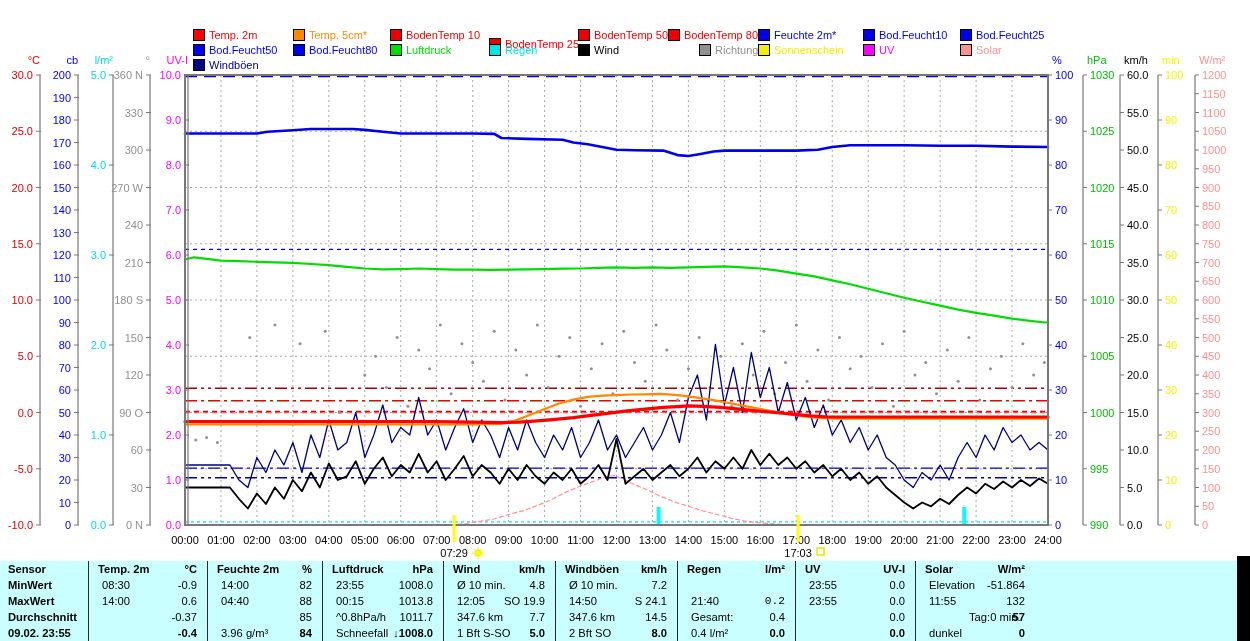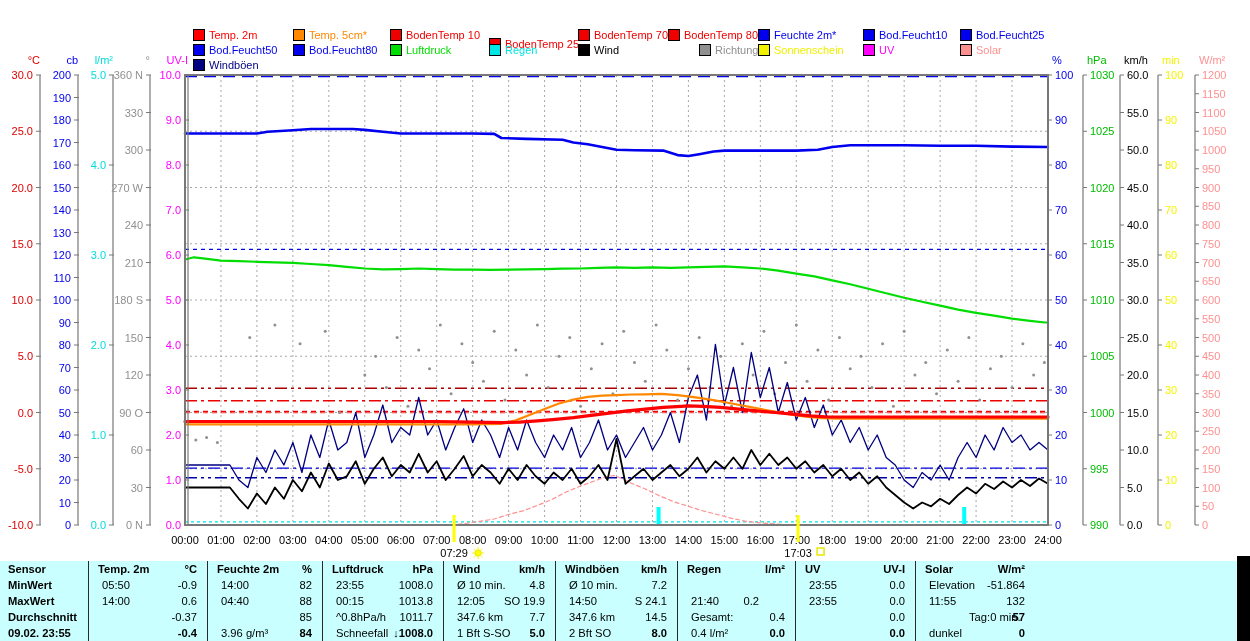--- a/index.html
+++ b/index.html
@@ -35,21 +35,21 @@
       <div class="legend-item" style="left: 390px; top: 29px;">
         <span class="sq" style="background: rgb(238, 0, 0);"></span>
         <span style="color: rgb(238, 0, 0);">BodenTemp 10</span>
       </div>
       <div class="legend-item" style="left: 489px; top: 29px; margin-top: 9px;">
         <span class="sq" style="background: rgb(238, 0, 0);"></span>
         <span style="color: rgb(238, 0, 0);">BodenTemp 25</span>
       </div>
       <div class="legend-item" style="left: 578px; top: 29px;">
         <span class="sq" style="background: rgb(238, 0, 0);"></span>
-        <span style="color: rgb(238, 0, 0);">BodenTemp 70</span>
+        <span style="color: rgb(238, 0, 0);">BodenTemp 50</span>
       </div>
       <div class="legend-item" style="left: 668px; top: 29px;">
         <span class="sq" style="background: rgb(238, 0, 0);"></span>
         <span style="color: rgb(238, 0, 0);">BodenTemp 80</span>
       </div>
       <div class="legend-item" style="left: 758px; top: 29px;">
         <span class="sq" style="background: rgb(0, 0, 238);"></span>
         <span style="color: rgb(0, 0, 238);">Feuchte 2m*</span>
       </div>
       <div class="legend-item" style="left: 863px; top: 29px;">
@@ -598,21 +598,21 @@
       <div class="sep" style="left: 677px;"></div>
       <div class="sep" style="left: 795px;"></div>
       <div class="sep" style="left: 915px;"></div>
       <div class="cell b" style="left: 8px; top: 0px; width: 76px;">Sensor</div>
       <div class="cell b" style="left: 8px; top: 16px; width: 78px;">MinWert</div>
       <div class="cell b" style="left: 8px; top: 32px; width: 78px;">MaxWert</div>
       <div class="cell b" style="left: 8px; top: 48px; width: 78px;">Durchschnitt</div>
       <div class="cell b" style="left: 8px; top: 64px; width: 78px;">09.02. 23:55</div>
       <div class="cell b" style="left: 98px; top: 0px; width: 99px;">Temp. 2m</div>
       <div class="cell b r" style="left: 98px; top: 0px; width: 99px;">°C</div>
-      <div class="cell " style="left: 102px; top: 16px; width: 95px;">05:50</div>
+      <div class="cell " style="left: 102px; top: 16px; width: 95px;">08:30</div>
       <div class="cell r" style="left: 98px; top: 16px; width: 99px;">-0.9</div>
       <div class="cell " style="left: 102px; top: 32px; width: 95px;">14:00</div>
       <div class="cell r" style="left: 98px; top: 32px; width: 99px;">0.6</div>
       <div class="cell r" style="left: 98px; top: 48px; width: 99px;">-0.37</div>
       <div class="cell b r" style="left: 98px; top: 64px; width: 99px;">-0.4</div>
       <div class="cell b" style="left: 217px; top: 0px; width: 95px;">Feuchte 2m</div>
       <div class="cell b r" style="left: 217px; top: 0px; width: 95px;">%</div>
       <div class="cell " style="left: 221px; top: 16px; width: 91px;">14:00</div>
       <div class="cell r" style="left: 217px; top: 16px; width: 95px;">82</div>
       <div class="cell " style="left: 221px; top: 32px; width: 91px;">04:40</div>
@@ -646,21 +646,21 @@
       <div class="cell r" style="left: 565px; top: 16px; width: 102px;">7.2</div>
       <div class="cell " style="left: 569px; top: 32px; width: 98px;">14:50</div>
       <div class="cell r" style="left: 565px; top: 32px; width: 102px;">S 24.1</div>
       <div class="cell " style="left: 569px; top: 48px; width: 98px;">347.6 km</div>
       <div class="cell r" style="left: 565px; top: 48px; width: 102px;">14.5</div>
       <div class="cell " style="left: 569px; top: 64px; width: 98px;">2 Bft SO</div>
       <div class="cell b r" style="left: 565px; top: 64px; width: 102px;">8.0</div>
       <div class="cell b" style="left: 687px; top: 0px; width: 98px;">Regen</div>
       <div class="cell b r" style="left: 687px; top: 0px; width: 98px;">l/m²</div>
       <div class="cell " style="left: 691px; top: 32px; width: 94px;">21:40</div>
-      <div class="cell r" style="left: 661px; top: 32px; width: 98px;">0.2</div>
+      <div class="cell r" style="left: 687px; top: 32px; width: 98px; font-family: Liberation Mono, monospace;">0.2</div>
       <div class="cell " style="left: 691px; top: 48px; width: 94px;">Gesamt:</div>
       <div class="cell r" style="left: 687px; top: 48px; width: 98px;">0.4</div>
       <div class="cell " style="left: 691px; top: 64px; width: 94px;">0.4 l/m²</div>
       <div class="cell b r" style="left: 687px; top: 64px; width: 98px;">0.0</div>
       <div class="cell b" style="left: 805px; top: 0px; width: 100px;">UV</div>
       <div class="cell b r" style="left: 805px; top: 0px; width: 100px;">UV-I</div>
       <div class="cell " style="left: 809px; top: 16px; width: 96px;">23:55</div>
       <div class="cell r" style="left: 805px; top: 16px; width: 100px;">0.0</div>
       <div class="cell " style="left: 809px; top: 32px; width: 96px;">23:55</div>
       <div class="cell r" style="left: 805px; top: 32px; width: 100px;">0.0</div>

